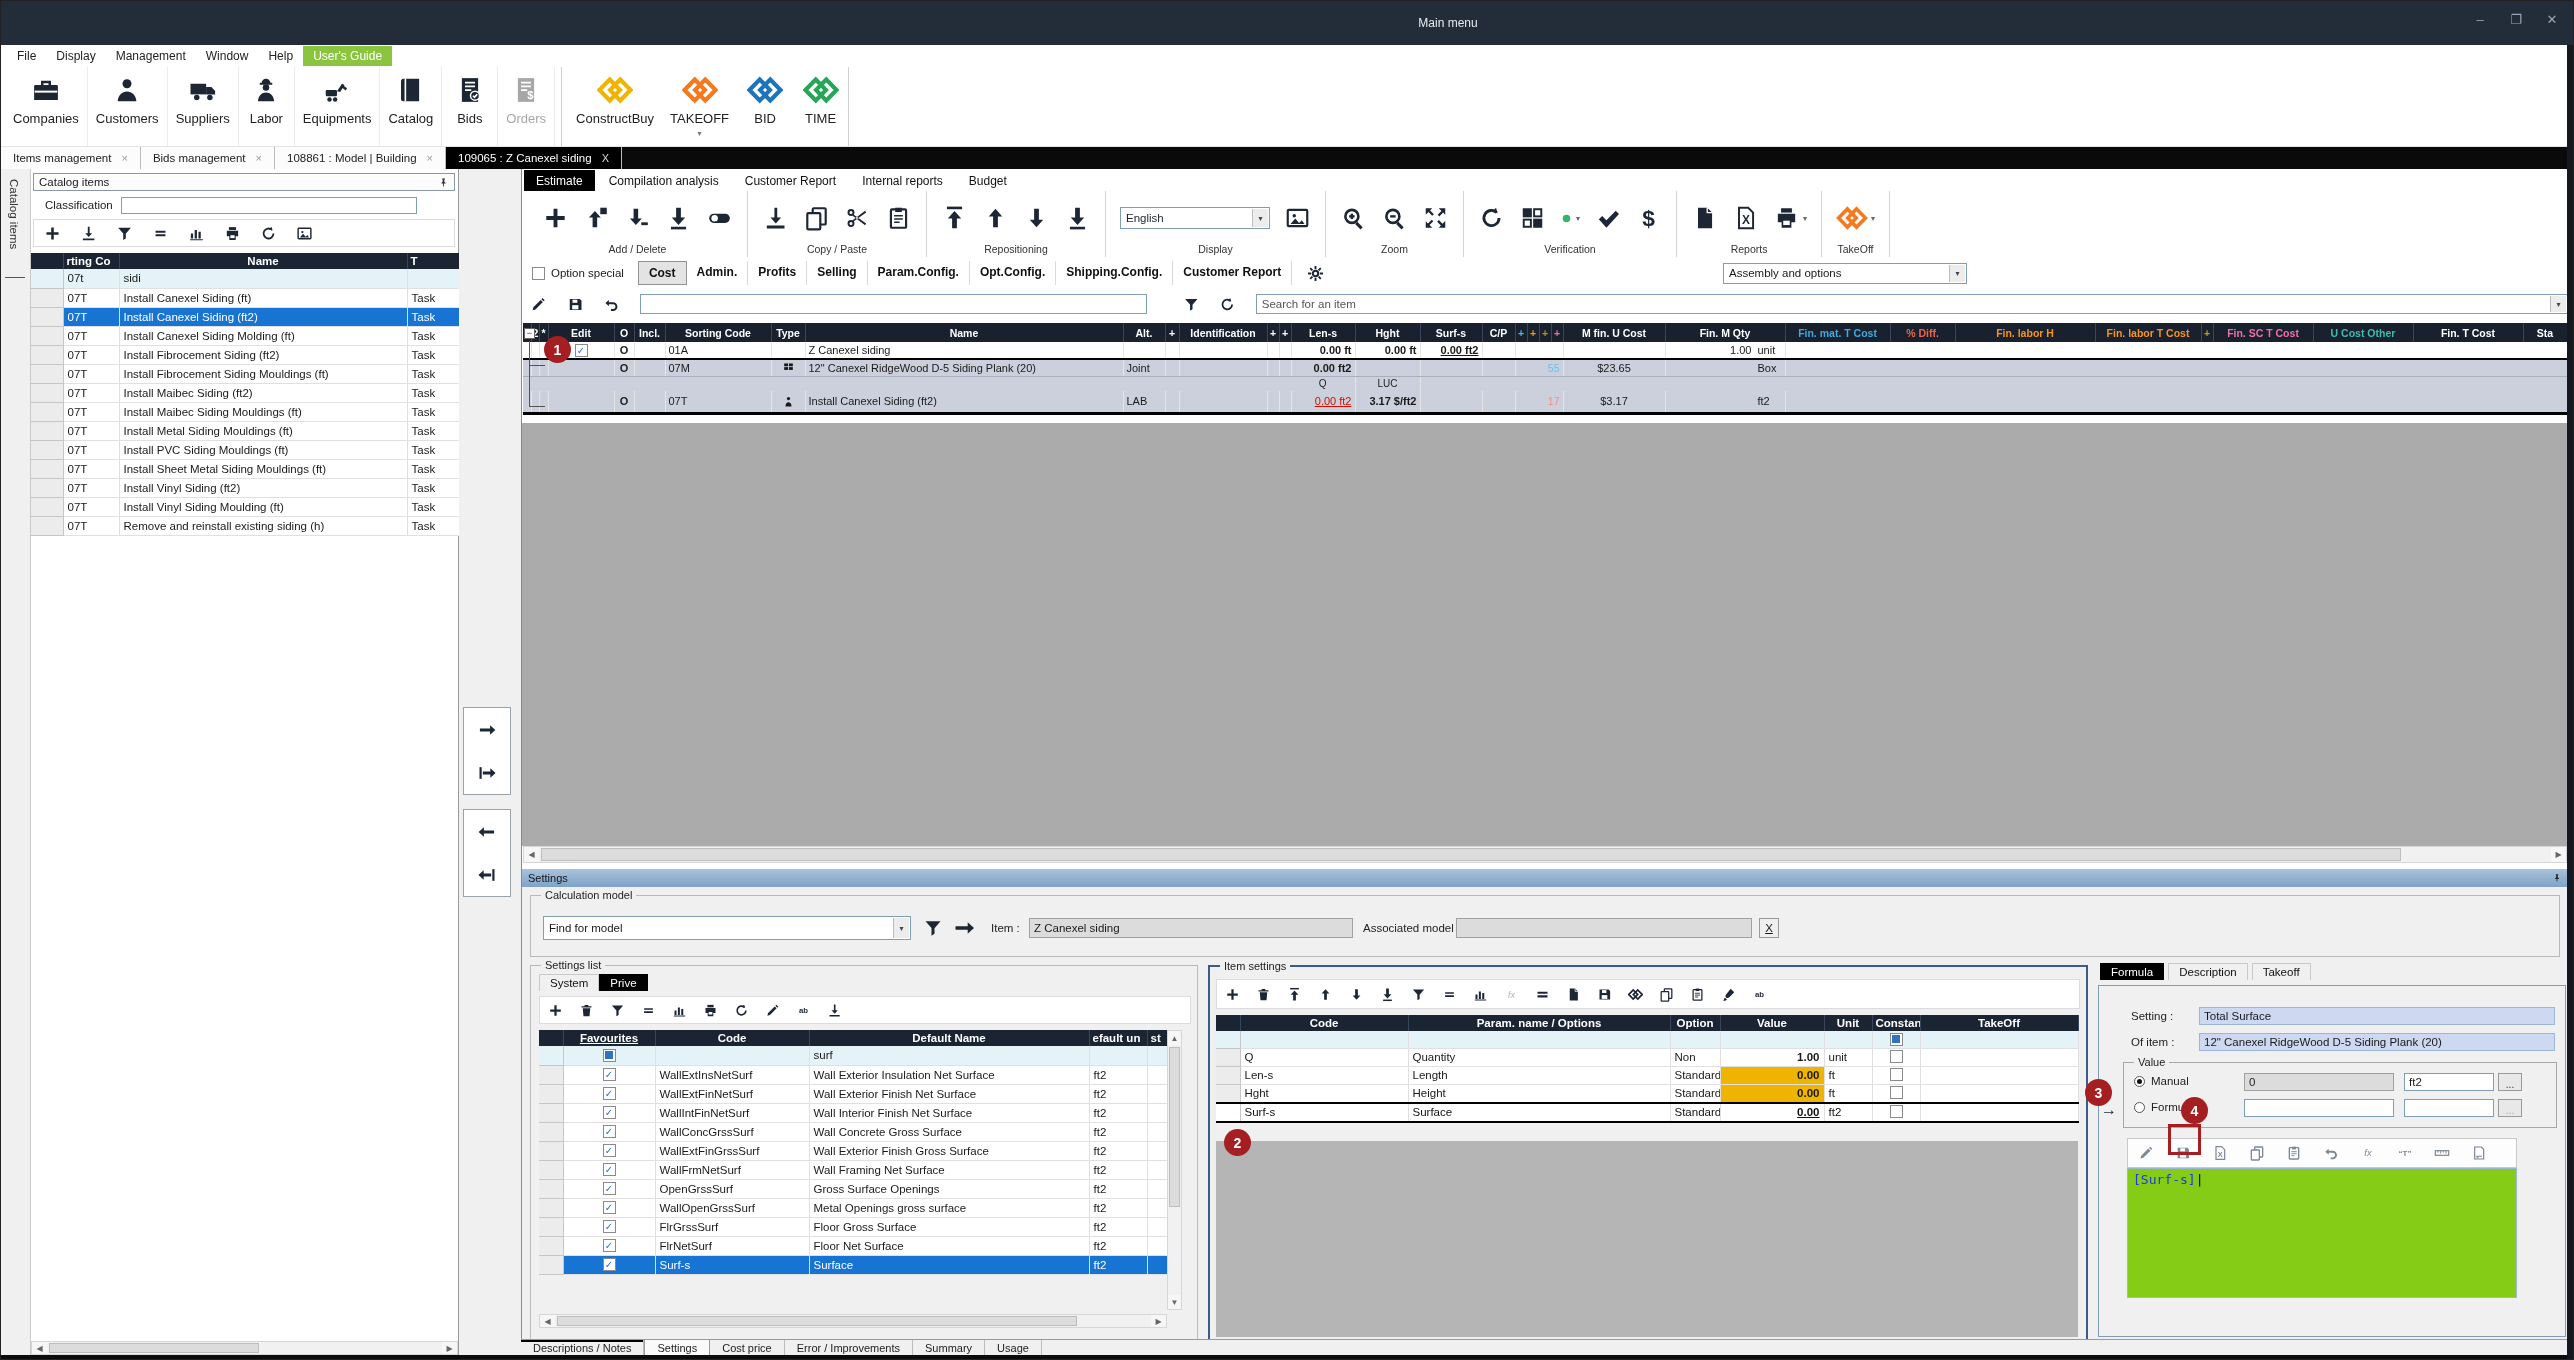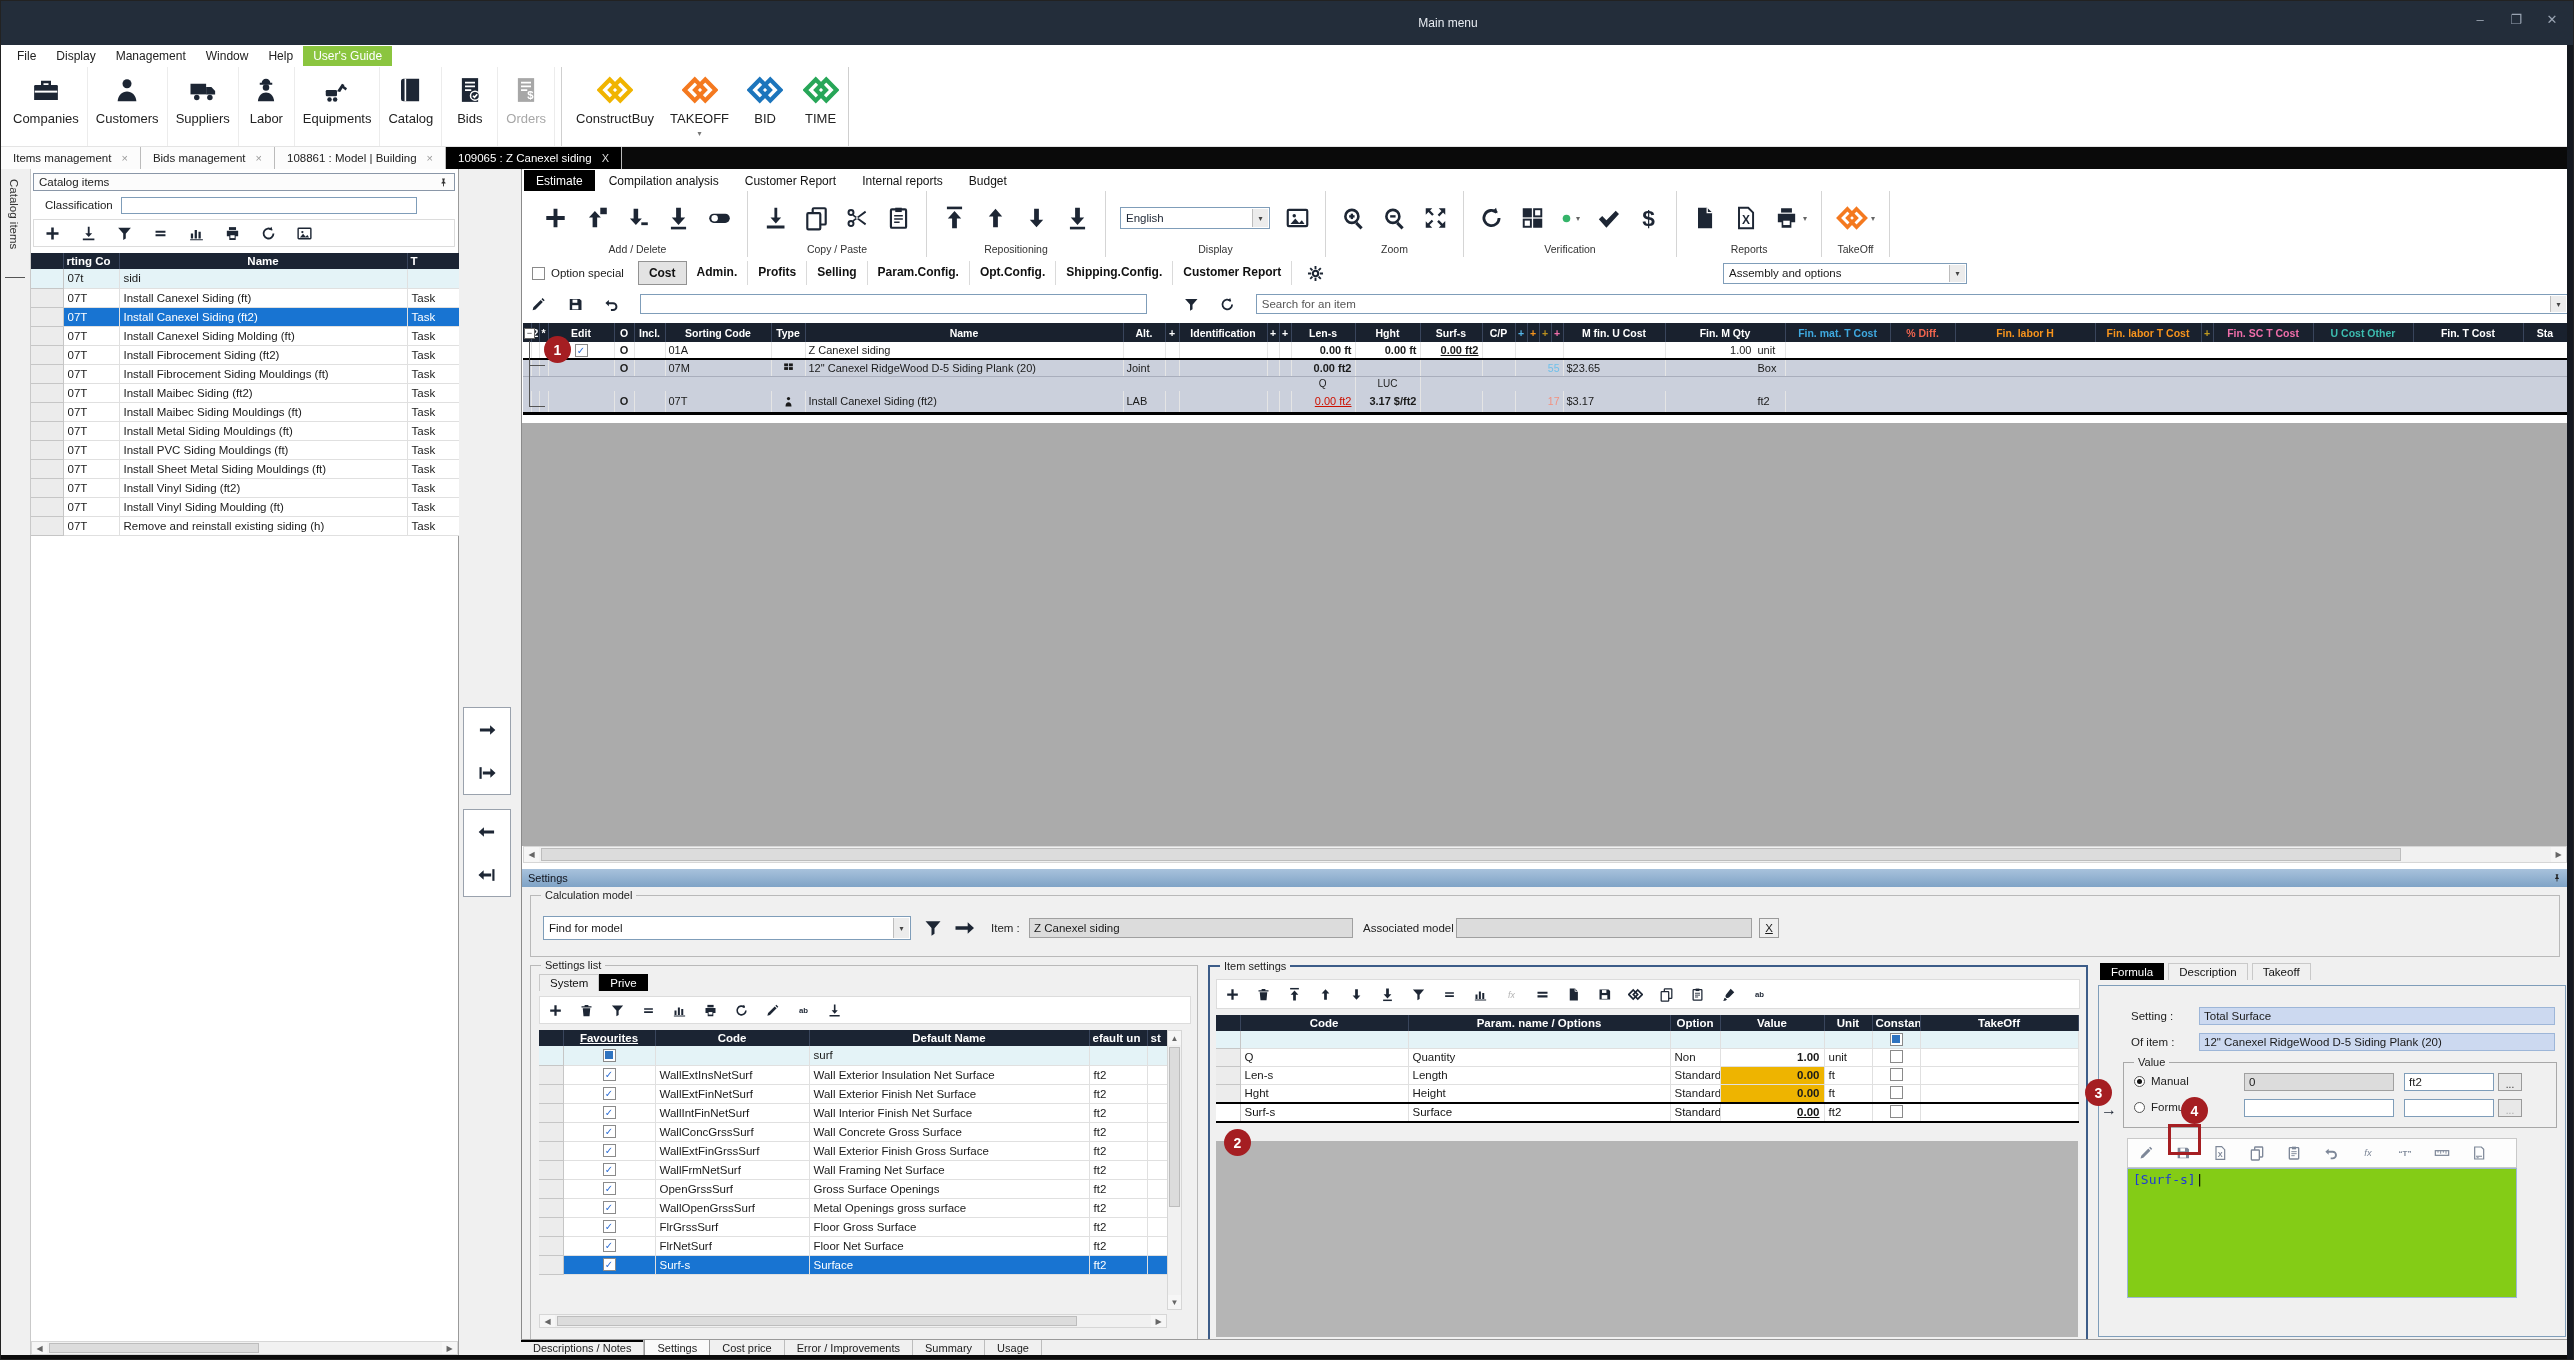--- a/index.html
+++ b/index.html
@@ -120,21 +120,21 @@
   .grid td{border-right:1px solid rgba(0,0,0,.10);padding:0 3px;white-space:nowrap;overflow:hidden;height:17px;}
   .grid tr.r1 td{background:#fff;border-bottom:2px solid #000;}
   .grid tr.lav td{background:#cbd0dc;border-bottom:1px solid #a9aebc;}
   .grid tr.sub td{background:#cbd0dc;border-bottom:none;font-size:10px;color:#222;text-align:center;height:15px;}
   .grid tr.r3 td{border-bottom:3px solid #000;height:22px;}
   .grid td.ocell{background:#eeb400;text-align:center;font-weight:bold;color:#222;}
   .grid td.yellow{background:#eeb400;font-weight:bold;text-align:right;}
   .grid td.cream{background:#fcf7e6;font-weight:bold;text-align:right;}
   .grid td.und{text-decoration:underline;}
   .grid td.redv{color:#cc1100;text-decoration:underline;font-weight:normal;}
-  .grid td.num{text-align:left;}
+  .grid td.num{text-align:center;}
   .grid td.cyan{color:#6fc0ea;text-align:right;font-size:10.5px;}
   .grid td.salmon{color:#f29180;text-align:right;font-size:10.5px;}
   .qtycell{display:flex;}
   .qtycell .v{flex:1;text-align:right;font-weight:normal;}
   .qtycell .u{width:30px;padding-left:6px;}
   .treebox{position:absolute;width:11px;height:11px;border:1px solid #666;background:#fff;color:#333;font-size:9px;line-height:9px;text-align:center;z-index:5;}
   .treeline{position:absolute;background:#555;z-index:4;}
   .grayfill{position:absolute;left:0px;top:254px;width:2045px;height:423px;background:#ababab;}
   .mainhs{position:absolute;left:1px;top:677px;width:2044px;height:17px;}
 

